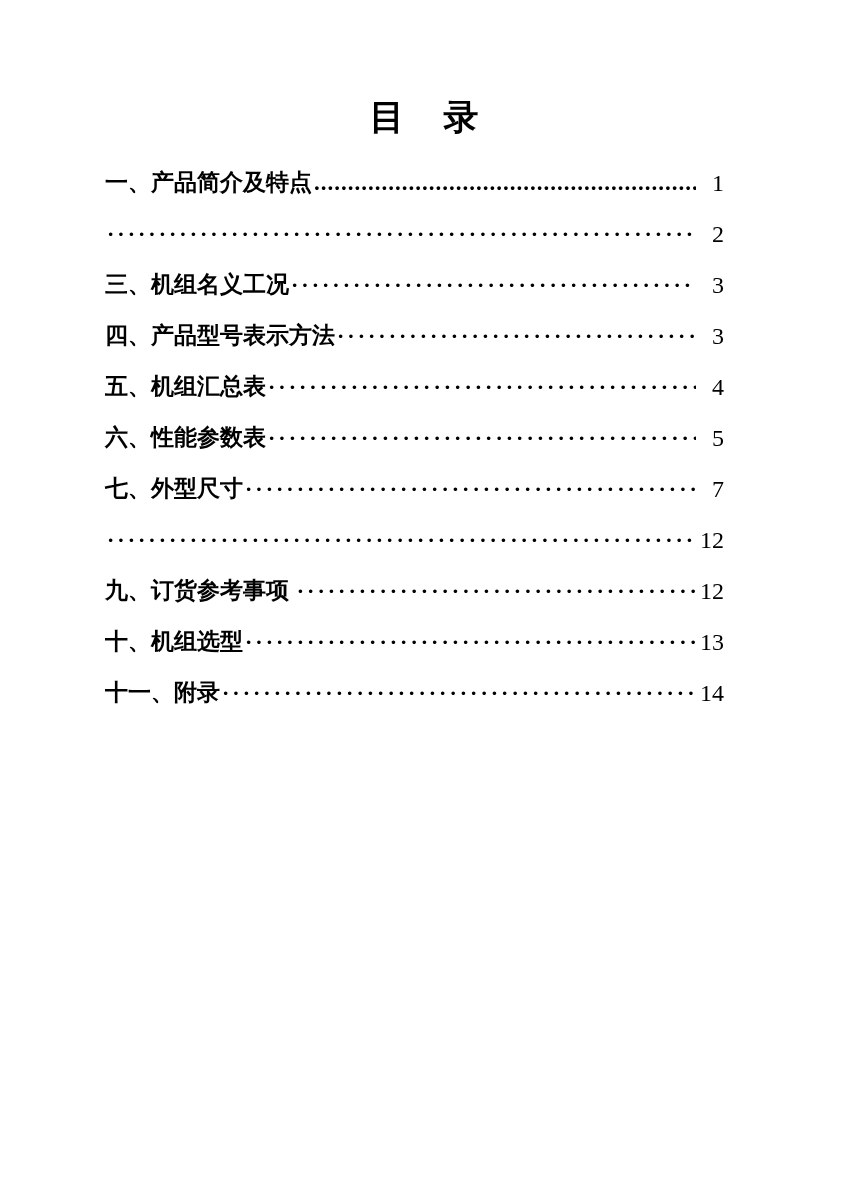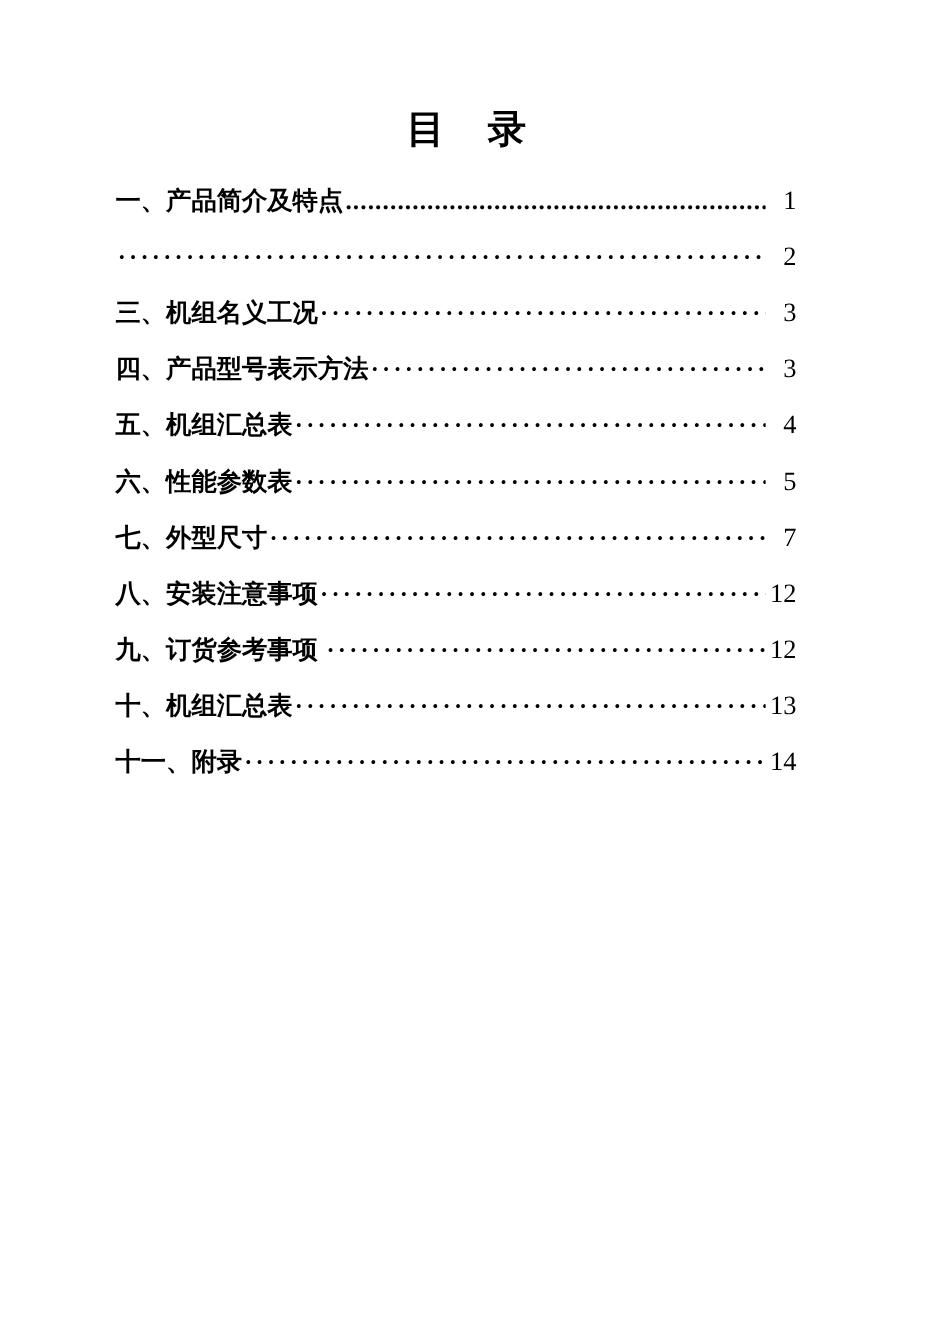--- a/index.html
+++ b/index.html
@@ -96,31 +96,30 @@
     <span class="label">六、性能参数表</span>
     <span class="leader">········································································································································································································</span>
     <span class="pagenum">5</span>
   </div>
       <div class="toc-row">
     <span class="label">七、外型尺寸</span>
     <span class="leader">········································································································································································································</span>
     <span class="pagenum">7</span>
   </div>
       <div class="toc-row">
-    <span class="label">八、安装注意事项</span>
     <span class="leader">········································································································································································································</span>
     <span class="pagenum">12</span>
   </div>
       <div class="toc-row">
     <span class="label">九、订货参考事项 </span>
     <span class="leader">········································································································································································································</span>
     <span class="pagenum">12</span>
   </div>
       <div class="toc-row">
-    <span class="label">十、机组汇总表</span>
+    <span class="label">十、机组选型</span>
     <span class="leader">········································································································································································································</span>
     <span class="pagenum">13</span>
   </div>
       <div class="toc-row">
     <span class="label">十一、附录</span>
     <span class="leader">········································································································································································································</span>
     <span class="pagenum">14</span>
   </div>
     </div>
 </div>

